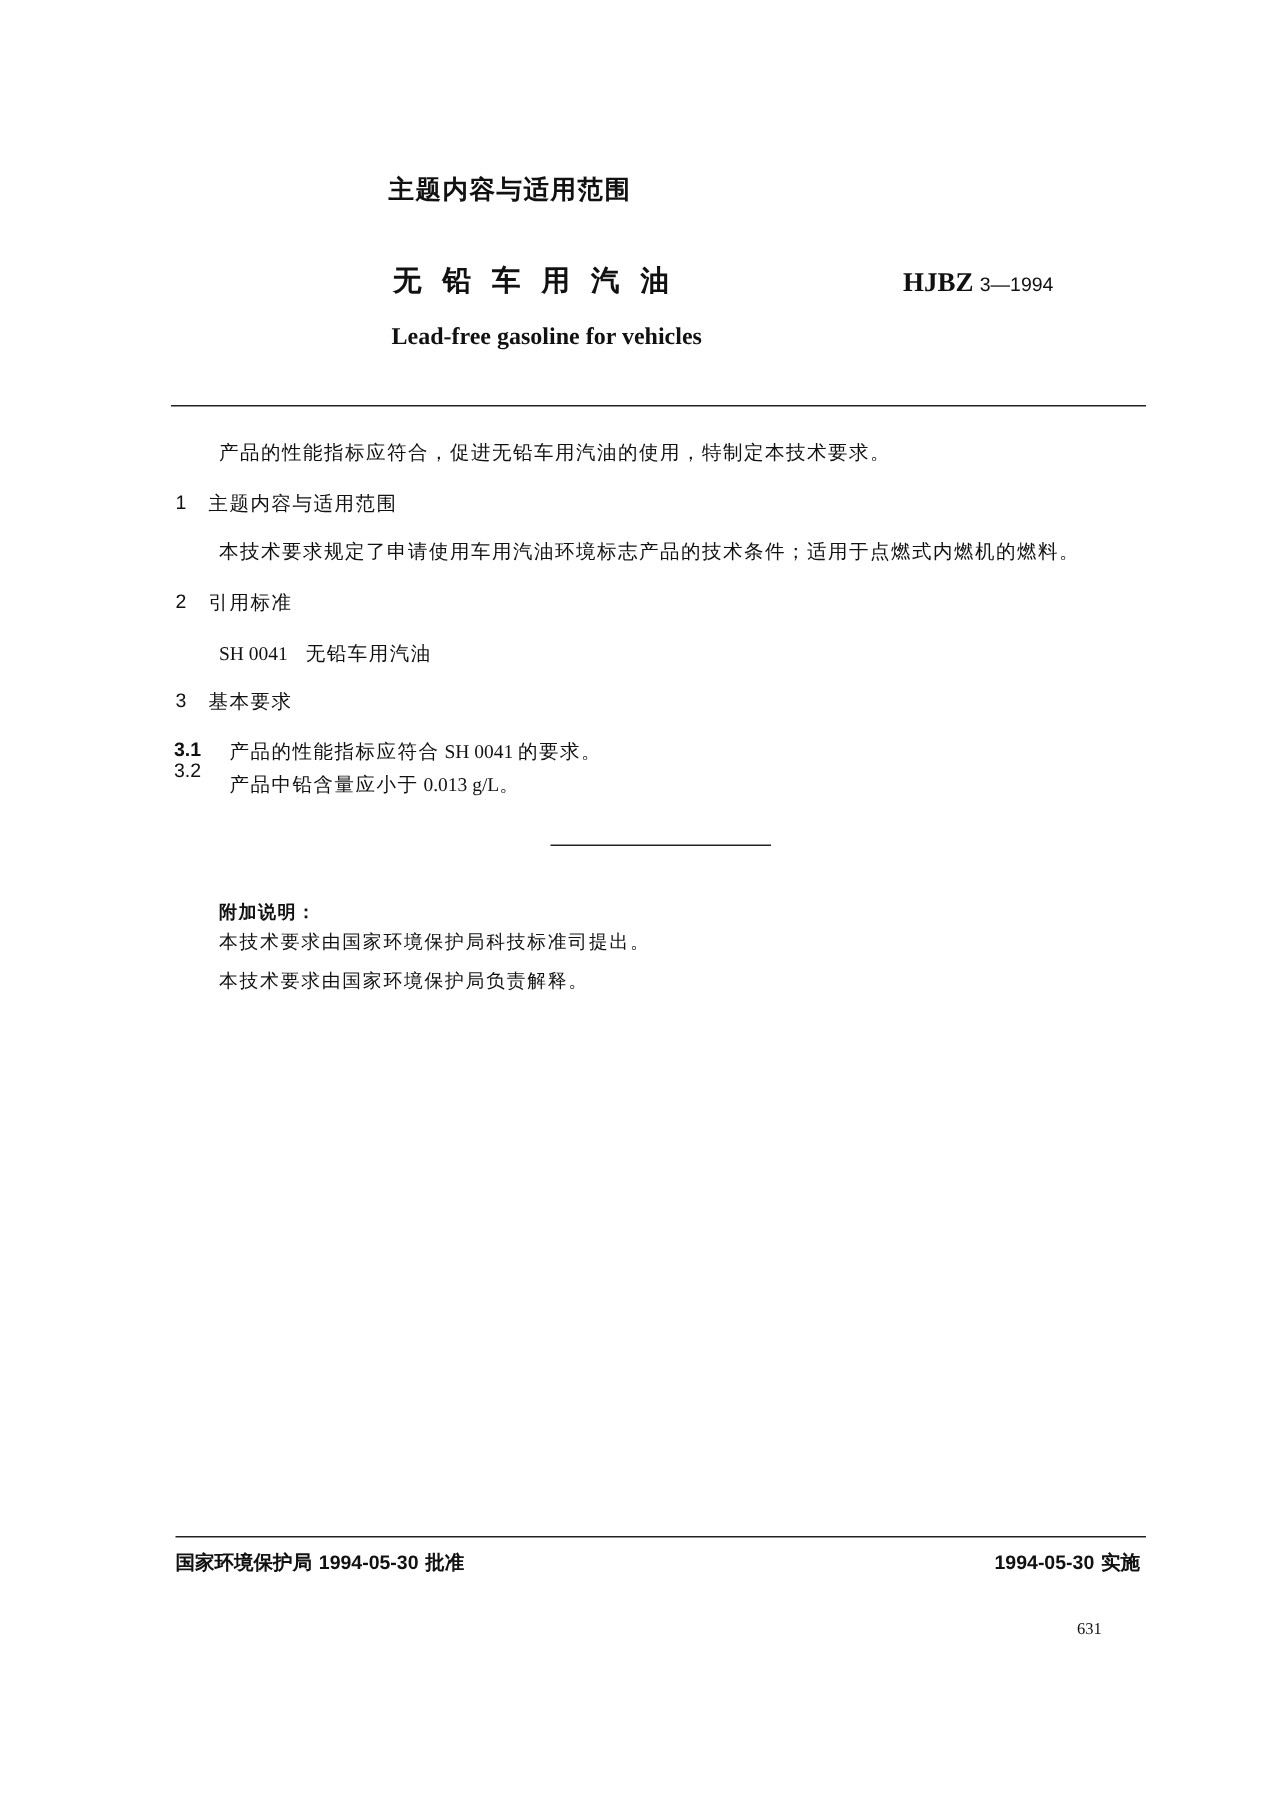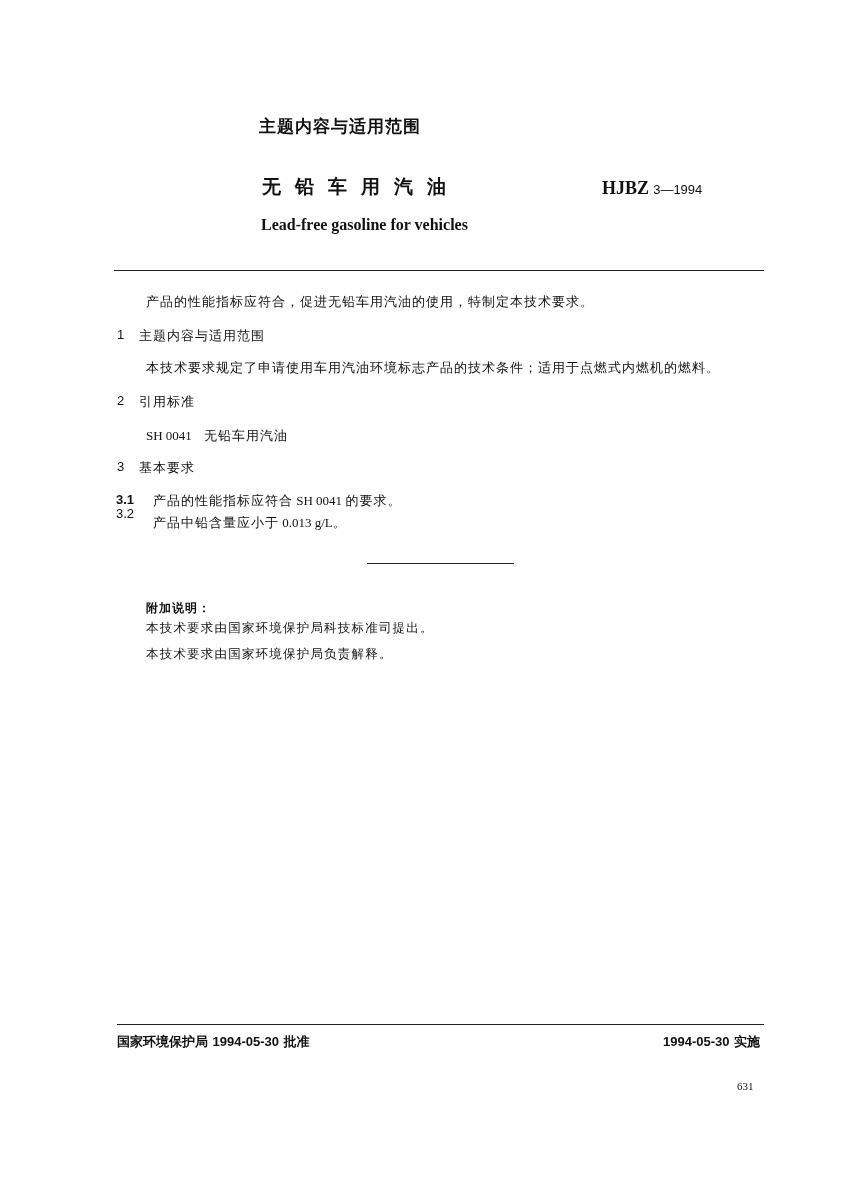--- a/index.html
+++ b/index.html
@@ -36,21 +36,21 @@
   .i31-text { left: 153px; top: 492px; }
   .i32-num { left: 116px; top: 506px; }
   .i32-text { left: 153px; top: 514px; }
   .latin { font-family: "Liberation Serif", serif; letter-spacing: 0; }
   .note-head { left: 146px; top: 600px; font-size: 12px; font-weight: bold; letter-spacing: 1px; }
   .note-1 { left: 146px; top: 620px; font-size: 12.5px; letter-spacing: 1.2px; }
   .note-2 { left: 146px; top: 646px; font-size: 12.5px; letter-spacing: 1.2px; }
   .footer-left { left: 117px; top: 1033px; font-size: 13px; font-weight: bold; }
   .footer-right { left: 663px; top: 1033px; font-size: 13px; font-weight: bold; }
   .footer-left .d, .footer-right .d { font-family: "Liberation Sans", sans-serif; font-weight: bold; }
-  .page-num { left: 718px; top: 1080px; font-family: "Liberation Serif", serif; font-size: 11px; margin-left: 19px; }
+  .page-num { left: 718px; top: 1080px; font-family: "Liberation Serif", serif; font-size: 11px; }
 </style>
 </head>
 <body>
 
 <div>
 
   <div class="abs series-title">主题内容与适用范围</div>
   <div class="abs main-title">无铅车用汽油</div>
   <div class="abs std-code">
     <span class="prefix">HJBZ</span>

